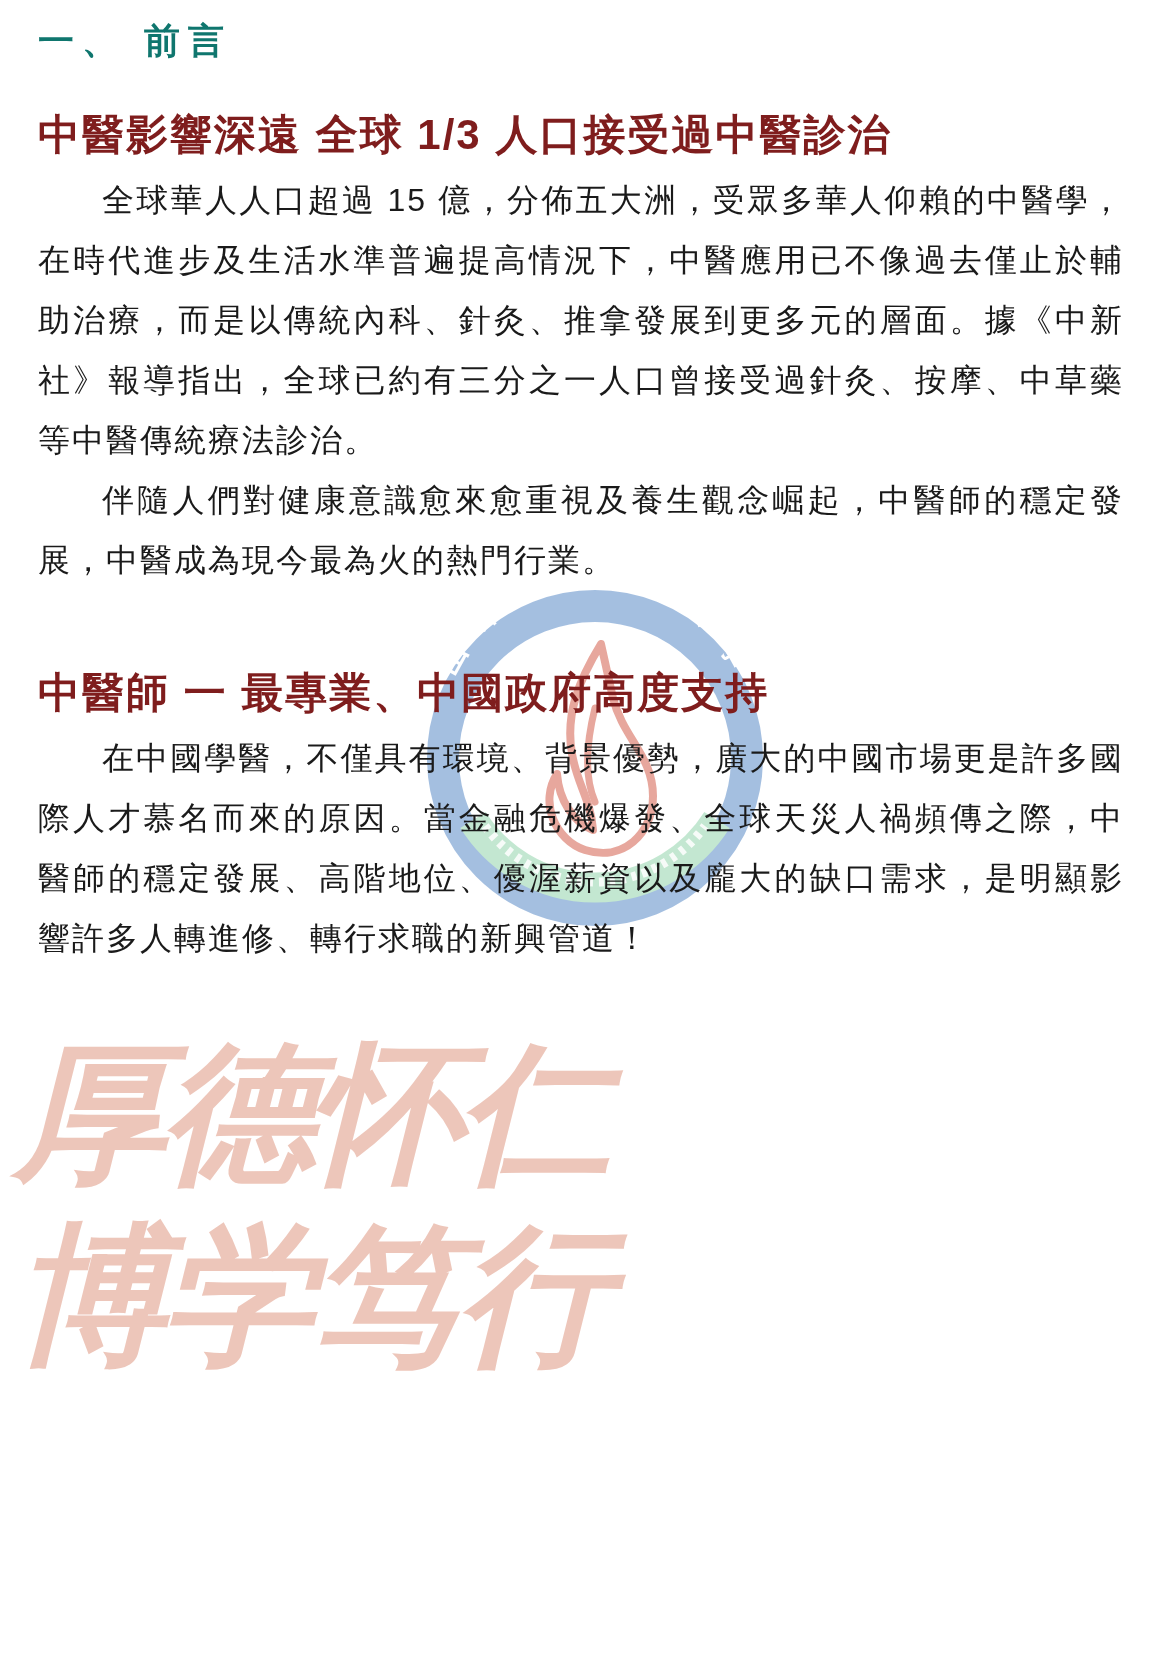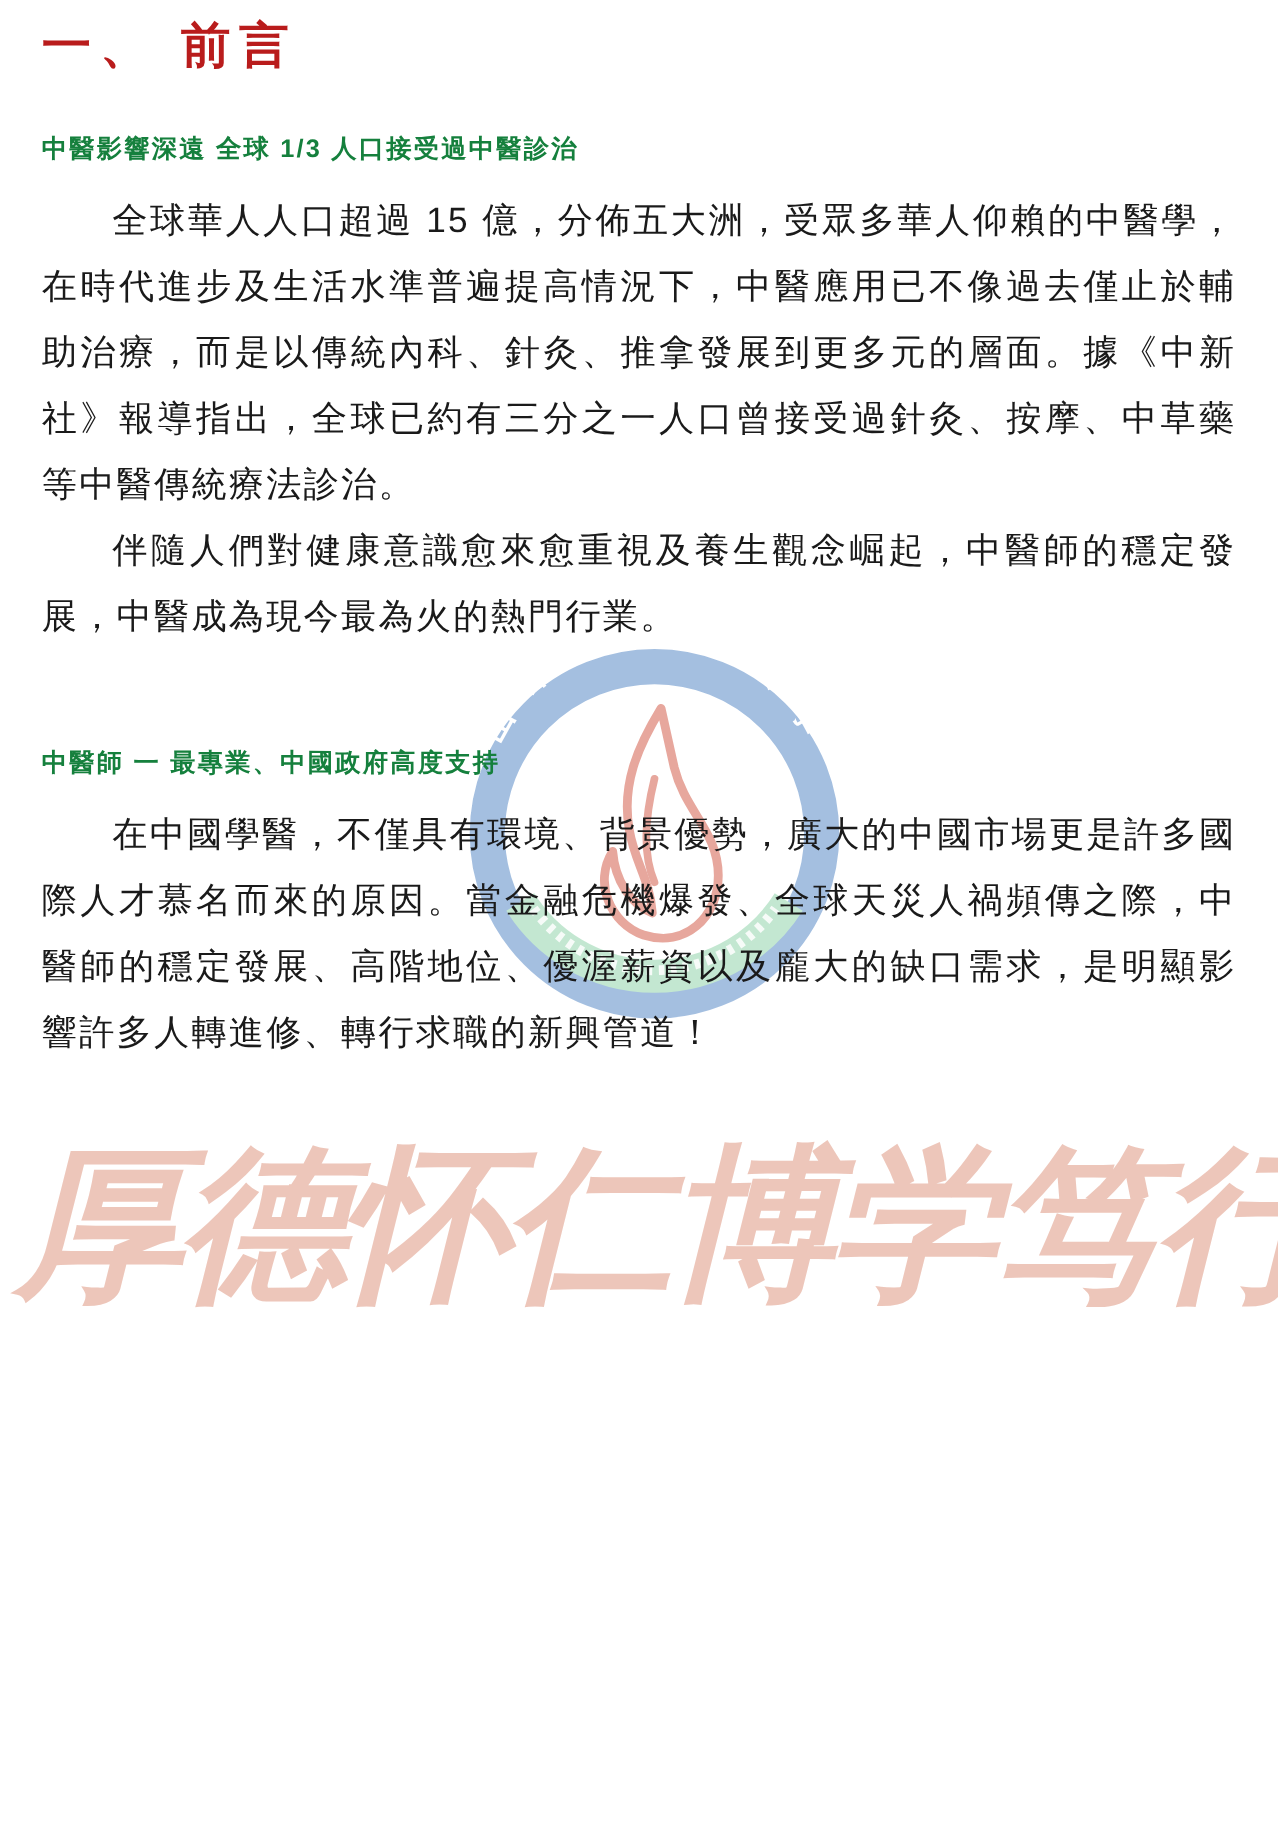--- a/index.html
+++ b/index.html
@@ -36,44 +36,45 @@
     justify-content: space-between;
     padding: 0 14px;
     font-size: 152px;
     line-height: 1.2;
     font-weight: bold;
     font-style: italic;
     letter-spacing: -4px;
     color: rgba(203, 88, 52, 0.34);
     pointer-events: none;
     white-space: nowrap;
+    flex-direction: column;
   }
 
   
   .content {
     position: relative;
     z-index: 1;
     padding: 16px 38px 0 38px;
     color: #1a1a1a;
   }
   h1.doc-title {
     margin: 0;
-    font-size: 45px;
+    font-size: 36px;
     line-height: 50px;
     font-weight: bold;
-    color: #b91c1c;
+    color: #0f766e;
     letter-spacing: 8px;
   }
   section { margin: 0; }
   h2.section-heading {
     margin: 80px 0 12px 0;
-    font-size: 23px;
+    font-size: 42px;
     line-height: 46px;
     font-weight: bold;
-    color: #15803d;
+    color: #7f1d1d;
     letter-spacing: 2px;
   }
   section:first-of-type h2.section-heading {
     margin-top: 46px;
   }
   p.body-para {
     margin: 0;
     font-size: 32px;
     line-height: 60px;
     letter-spacing: 2px;

